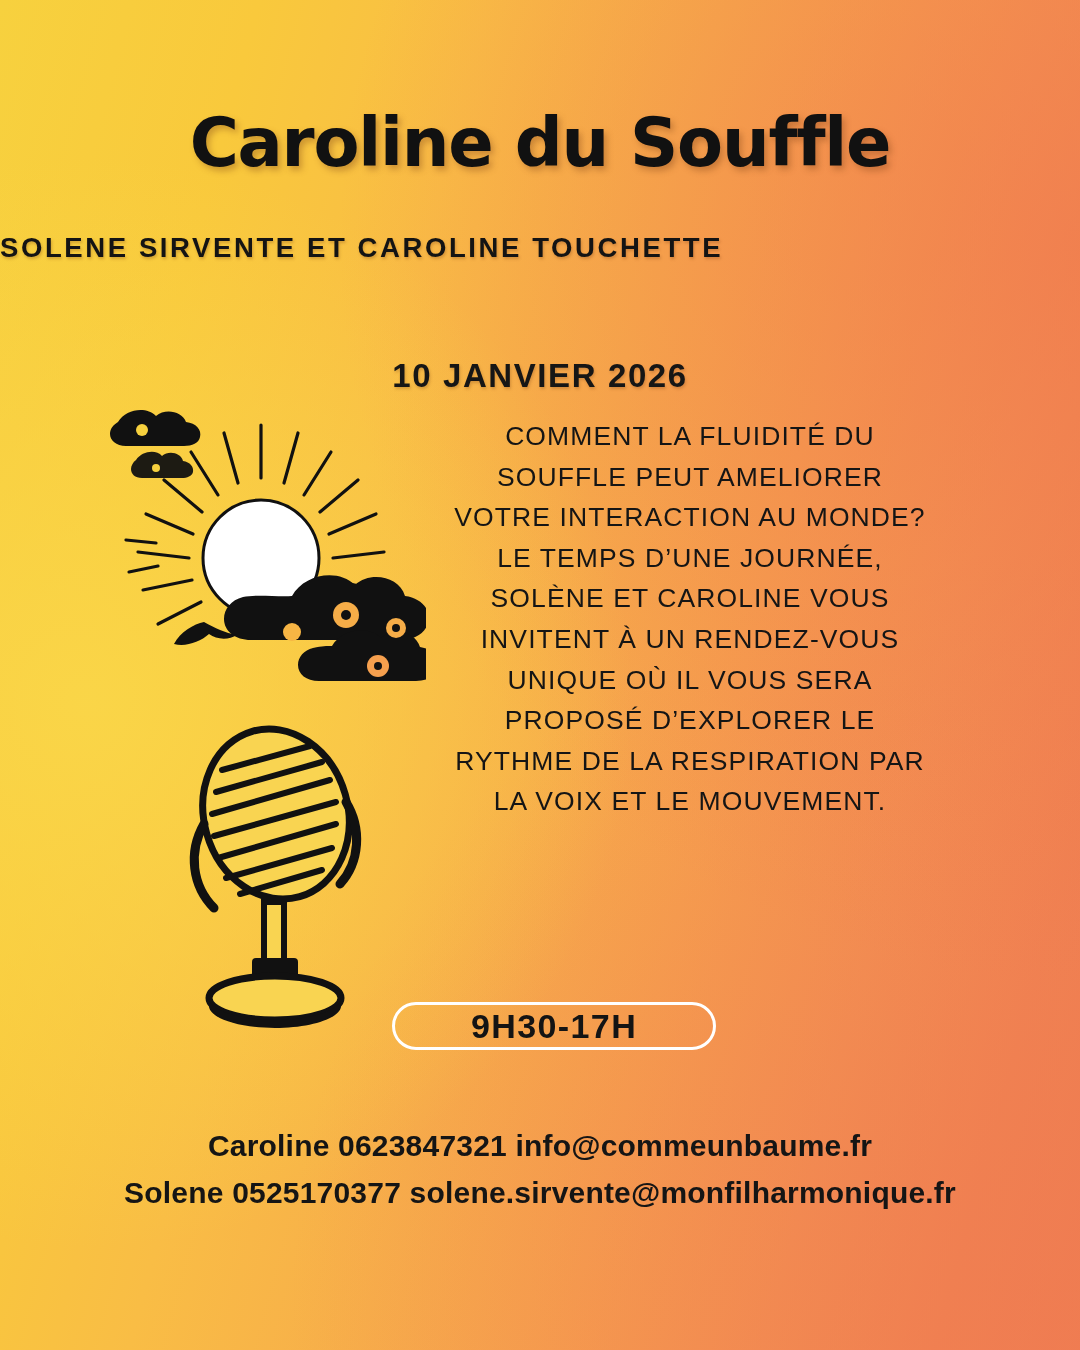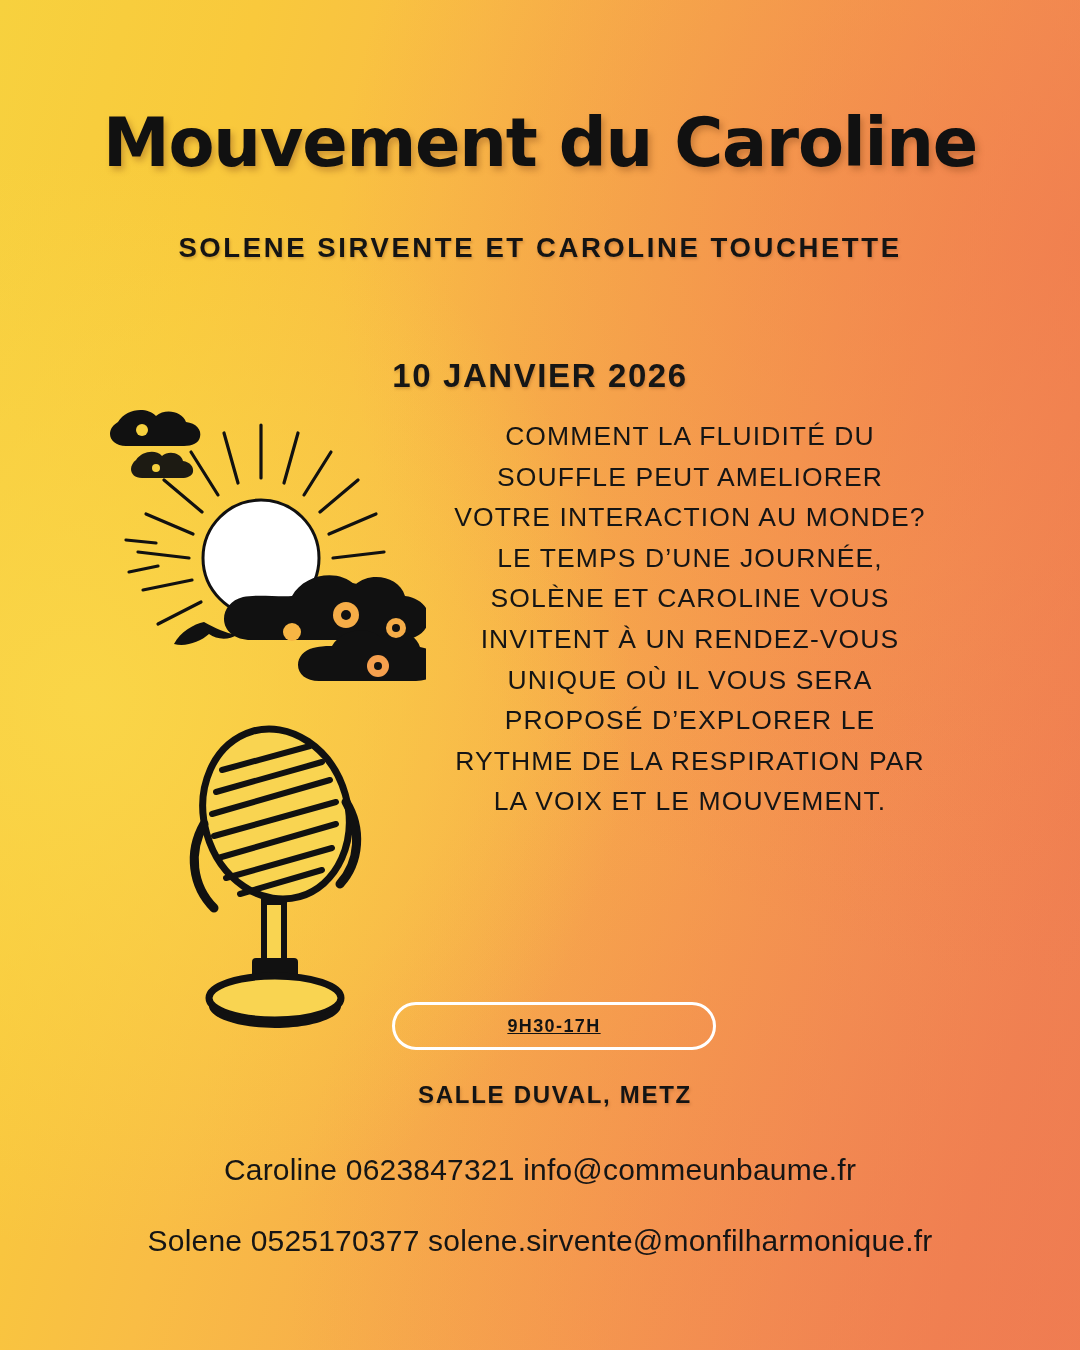--- a/index.html
+++ b/index.html
@@ -57,21 +57,21 @@
     color: #111111;
     text-shadow: 3px 4px 6px rgba(120, 60, 20, 0.35);
     font-family: "DejaVu Sans", sans-serif;
   }
 
   .subtitle {
     position: absolute;
     top: 232px;
     left: 0;
     width: 100%;
-    text-align: center;
+    text-align: left;
     font-size: 27.5px;
     font-weight: 600;
     letter-spacing: 2.6px;
     color: #141414;
     text-shadow: 1px 2px 3px rgba(120, 60, 20, 0.30);
   }
 
   .date {
     position: absolute;
     top: 357px;
@@ -105,25 +105,24 @@
     width: 324px;
     height: 48px;
     border: 3px solid #ffffff;
     border-radius: 26px;
     display: flex;
     align-items: center;
     justify-content: center;
     box-sizing: border-box;
   }
   .time-pill span {
-    font-size: 18px;
+    font-size: 34px;
     font-weight: 600;
     letter-spacing: 1.4px;
     color: #141414;
-    text-decoration: underline;
   }
 
   .venue {
     position: absolute;
     top: 1081px;
     left: 380px;
     width: 350px;
     text-align: center;
     font-size: 24px;
     font-weight: 600;
@@ -136,23 +135,22 @@
     position: absolute;
     top: 1122px;
     left: 0;
     width: 100%;
     text-align: center;
   }
   .contact-line {
     font-size: 30px;
     line-height: 47px;
     color: #151515;
-    font-weight: 400;
+    font-weight: 700;
     letter-spacing: 0.2px;
-    margin-top: 24px;
   }
 
   .sun-art {
     position: absolute;
     top: 400px;
     left: 96px;
     width: 330px;
     height: 310px;
   }
   .mic-art {
@@ -162,21 +160,21 @@
     width: 230px;
     height: 330px;
   }
 </style>
 </head>
 <body>
 
 <div class="poster">
   <div class="content">
 
-    <div class="title">Mouvement du Caroline</div>
+    <div class="title">Caroline du Souffle</div>
 
     <div class="subtitle">SOLENE SIRVENTE ET CAROLINE TOUCHETTE</div>
 
     <div class="date">10 JANVIER 2026</div>
 
     <div class="body-text">COMMENT LA FLUIDITÉ DU SOUFFLE PEUT AMELIORER VOTRE INTERACTION AU MONDE? LE TEMPS D’UNE JOURNÉE, SOLÈNE ET CAROLINE VOUS INVITENT À UN RENDEZ-VOUS UNIQUE OÙ IL VOUS SERA PROPOSÉ D’EXPLORER LE RYTHME DE LA RESPIRATION PAR LA VOIX ET LE MOUVEMENT.</div>
 
     <div class="sun-art">
       <svg viewBox="0 0 330 310" width="330" height="310" xmlns="http://www.w3.org/2000/svg">
         <g stroke="#111111" stroke-width="3.2" stroke-linecap="round" fill="none">
@@ -243,21 +241,20 @@
 
         <ellipse cx="115" cy="292" rx="66" ry="22" fill="#f9d451" stroke="#111111" stroke-width="7"></ellipse>
         <path d="M49 292c0 12 30 22 66 22s66-10 66-22v8c0 12-30 22-66 22s-66-10-66-22z" fill="#111111"></path>
       </svg>
     </div>
 
     <div class="time-pill">
       <span>9H30-17H</span>
     </div>
 
-    <div class="venue">SALLE DUVAL, METZ</div>
 
     <div class="contacts">
       <div class="contact-line">Caroline 0623847321 info@commeunbaume.fr</div>
       <div class="contact-line">Solene 0525170377 solene.sirvente@monfilharmonique.fr</div>
     </div>
 
   </div>
 </div>
 
 </body></html>

